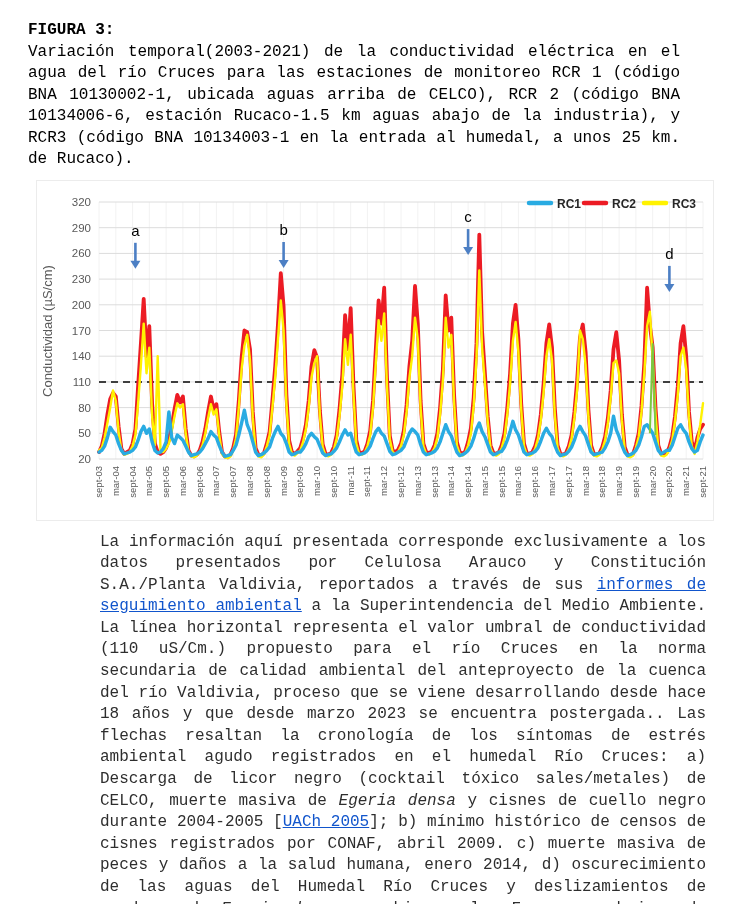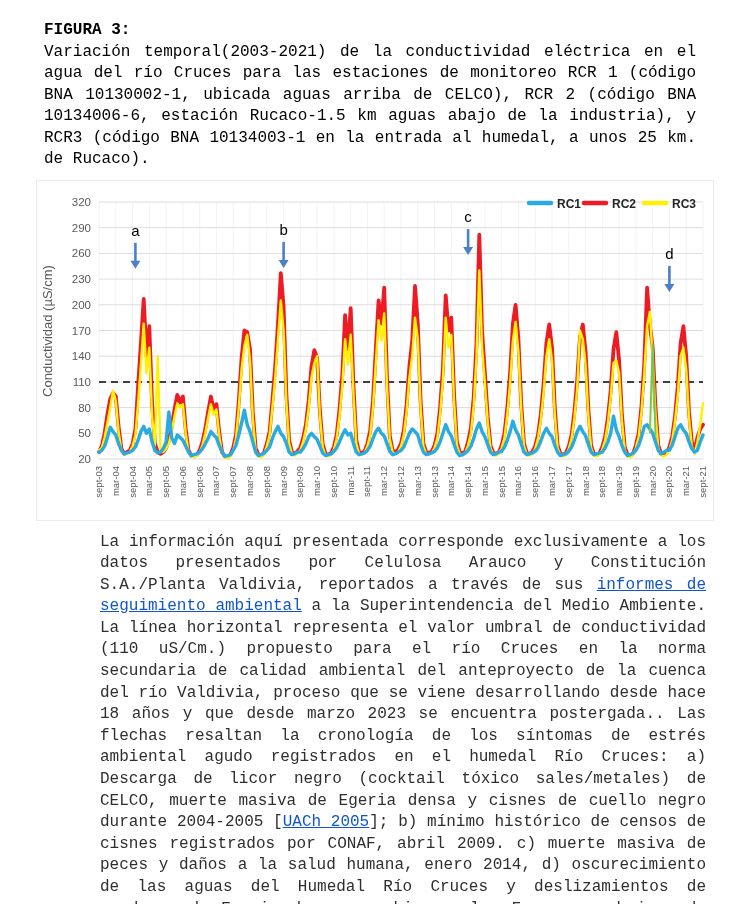--- a/index.html
+++ b/index.html
@@ -1,24 +1,24 @@
 <!DOCTYPE html>
 <html><head>
 <meta charset="utf-8">
 <style>
   html,body{margin:0;padding:0;background:#ffffff;}
   body{width:734px;font-family:"Liberation Mono","DejaVu Sans Mono",monospace;color:#000;}
   .page{width:734px;height:904px;background:#fff;overflow:hidden;position:relative;}
-  .title-block{margin:20px 0 0 44px;width:652px;}
+  .title-block{margin:20px 0 0 28px;width:652px;}
   .fig-heading{margin:0;font-size:16px;font-weight:bold;line-height:21.5px;}
   .fig-body{margin:0;font-size:16px;font-weight:normal;line-height:21.5px;text-align:justify;}
   .chart-wrap{margin:9px 0 0 36px;width:676px;height:339px;border:1px solid #ececec;background:#fff;}
   .caption{margin:11px 0 0 100px;width:606px;font-size:16px;line-height:21.6px;text-align:justify;color:#2e2e2e;}
   .cap-link{color:#1155CC;text-decoration:underline;cursor:pointer;}
-  .cap-italic{}
+  .cap-italic{font-style:italic;}
   .ytick{font:11.5px "Liberation Sans",sans-serif;fill:#595959;}
   .xtick{font:9.5px "Liberation Sans",sans-serif;fill:#595959;}
   .ylab{font:13px "Liberation Sans",sans-serif;fill:#595959;}
   .legend-text{font:bold 12px "Liberation Sans",sans-serif;fill:#262626;}
   .arrow-label{font:15px "Liberation Sans",sans-serif;fill:#000;}
 </style>
 </head>
 <body>
 
 <div class="page">

